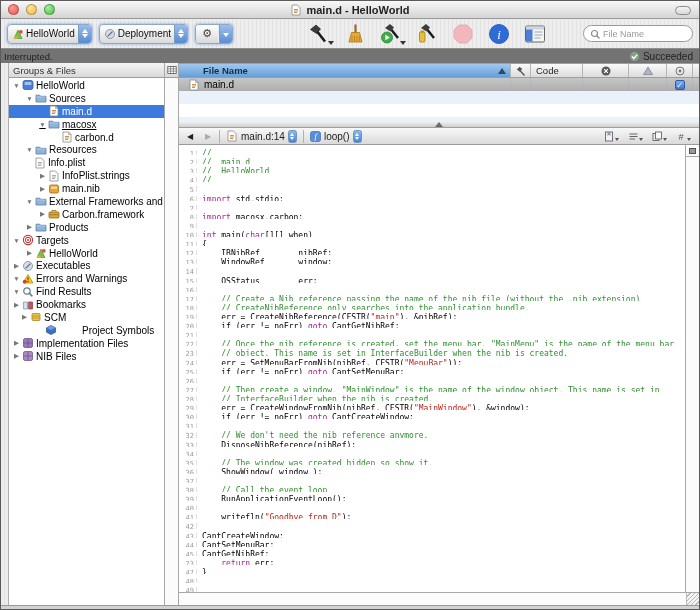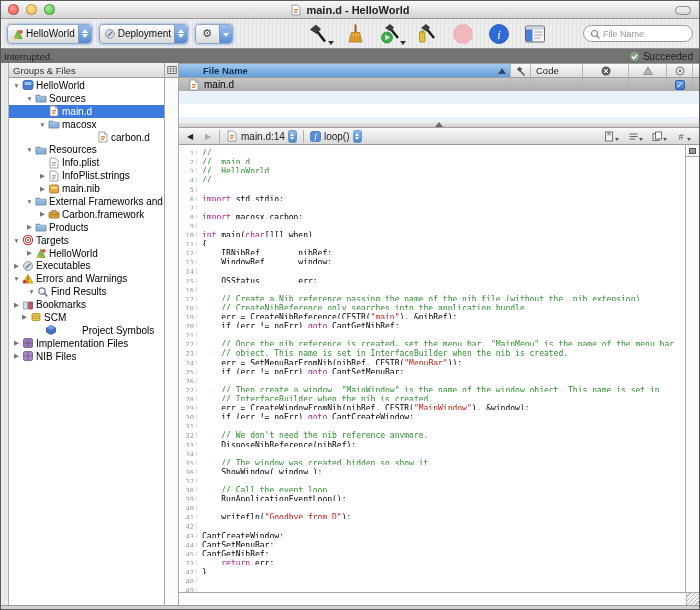--- a/index.html
+++ b/index.html
@@ -278,52 +278,52 @@
             <span class="disc"></span>
             <span class="ticon">
               <svg width="12" height="12" viewBox="0 0 12 12">
                 <path d="M2 1 h5.5 l2.5 2.5 v7.5 h-8 z" fill="#fff" stroke="#8a8a8a" stroke-width="0.8"></path>
                 <path d="M7.5 1 l2.5 2.5 h-2.5 z" fill="#d8d8d8" stroke="#8a8a8a" stroke-width="0.5"></path>
                 <path d="M4 5.5 h4 M4 7 h4 M4 8.5 h3" stroke="#c8843a" stroke-width="0.9"></path>
               </svg>
             </span>
             <span class="tlabel">main.d</span>
           </div>
-          <div class="tree-row" style="padding-left: 29px;">
+          <div class="tree-row" style="padding-left: 29px; text-decoration: underline;">
             <span class="disc">▼</span>
             <span class="ticon">
               <svg width="12" height="12" viewBox="0 0 12 12">
                 <path d="M1 3.2 h3.8 l1 1.1 h5.2 v5.7 h-10 z" fill="#8fb4d9" stroke="#5b7fa6" stroke-width="0.8"></path>
                 <path d="M1.4 5 h9.2" stroke="#b9d2ec" stroke-width="0.8"></path>
               </svg>
             </span>
             <span class="tlabel">macosx</span>
           </div>
-          <div class="tree-row" style="padding-left: 42px; margin-left: 36px;">
+          <div class="tree-row" style="padding-left: 42px;">
             <span class="disc"></span>
             <span class="ticon">
               <svg width="12" height="12" viewBox="0 0 12 12">
                 <path d="M2 1 h5.5 l2.5 2.5 v7.5 h-8 z" fill="#fff" stroke="#8a8a8a" stroke-width="0.8"></path>
                 <path d="M7.5 1 l2.5 2.5 h-2.5 z" fill="#d8d8d8" stroke="#8a8a8a" stroke-width="0.5"></path>
                 <path d="M4 5.5 h4 M4 7 h4 M4 8.5 h3" stroke="#c8843a" stroke-width="0.9"></path>
               </svg>
             </span>
             <span class="tlabel">carbon.d</span>
           </div>
           <div class="tree-row" style="padding-left: 16px;">
             <span class="disc">▼</span>
             <span class="ticon">
               <svg width="12" height="12" viewBox="0 0 12 12">
                 <path d="M1 3.2 h3.8 l1 1.1 h5.2 v5.7 h-10 z" fill="#8fb4d9" stroke="#5b7fa6" stroke-width="0.8"></path>
                 <path d="M1.4 5 h9.2" stroke="#b9d2ec" stroke-width="0.8"></path>
               </svg>
             </span>
             <span class="tlabel">Resources</span>
           </div>
-          <div class="tree-row" style="padding-left: 29px;">
+          <div class="tree-row" style="padding-left: 15px;">
             <span class="disc"></span>
             <span class="ticon">
               <svg width="12" height="12" viewBox="0 0 12 12">
                 <path d="M2 1 h5.5 l2.5 2.5 v7.5 h-8 z" fill="#fff" stroke="#8a8a8a" stroke-width="0.8"></path>
                 <path d="M7.5 1 l2.5 2.5 h-2.5 z" fill="#d8d8d8"></path>
                 <path d="M4 5.5 h4 M4 7 h4 M4 8.5 h3" stroke="#9aa7b8" stroke-width="0.9"></path>
               </svg>
             </span>
             <span class="tlabel">Info.plist</span>
           </div>
@@ -416,21 +416,21 @@
             <span class="ticon">
               <svg width="12" height="12" viewBox="0 0 12 12">
                 <path d="M6 1.5 L11 10 H1 z" fill="#f7c727" stroke="#b88d12" stroke-width="0.8"></path>
                 <rect x="5.4" y="4" width="1.2" height="3" fill="#7a5a00"></rect>
                 <circle cx="6" cy="8.4" r="0.8" fill="#7a5a00"></circle>
                 <circle cx="2.8" cy="8.6" r="1.9" fill="#d9382a"></circle>
               </svg>
             </span>
             <span class="tlabel">Errors and Warnings</span>
           </div>
-          <div class="tree-row" style="padding-left: 18px;">
+          <div class="tree-row" style="padding-left: 3px;">
             <span class="disc">▼</span>
             <span class="ticon">
               <svg width="12" height="12" viewBox="0 0 12 12">
                 <circle cx="5" cy="5" r="3.2" fill="none" stroke="#6b7b90" stroke-width="1.2"></circle>
                 <path d="M7.4 7.4 L10.4 10.4" stroke="#6b7b90" stroke-width="1.5"></path>
               </svg>
             </span>
             <span class="tlabel">Find Results</span>
           </div>
           <div class="tree-row" style="padding-left: 3px;">

